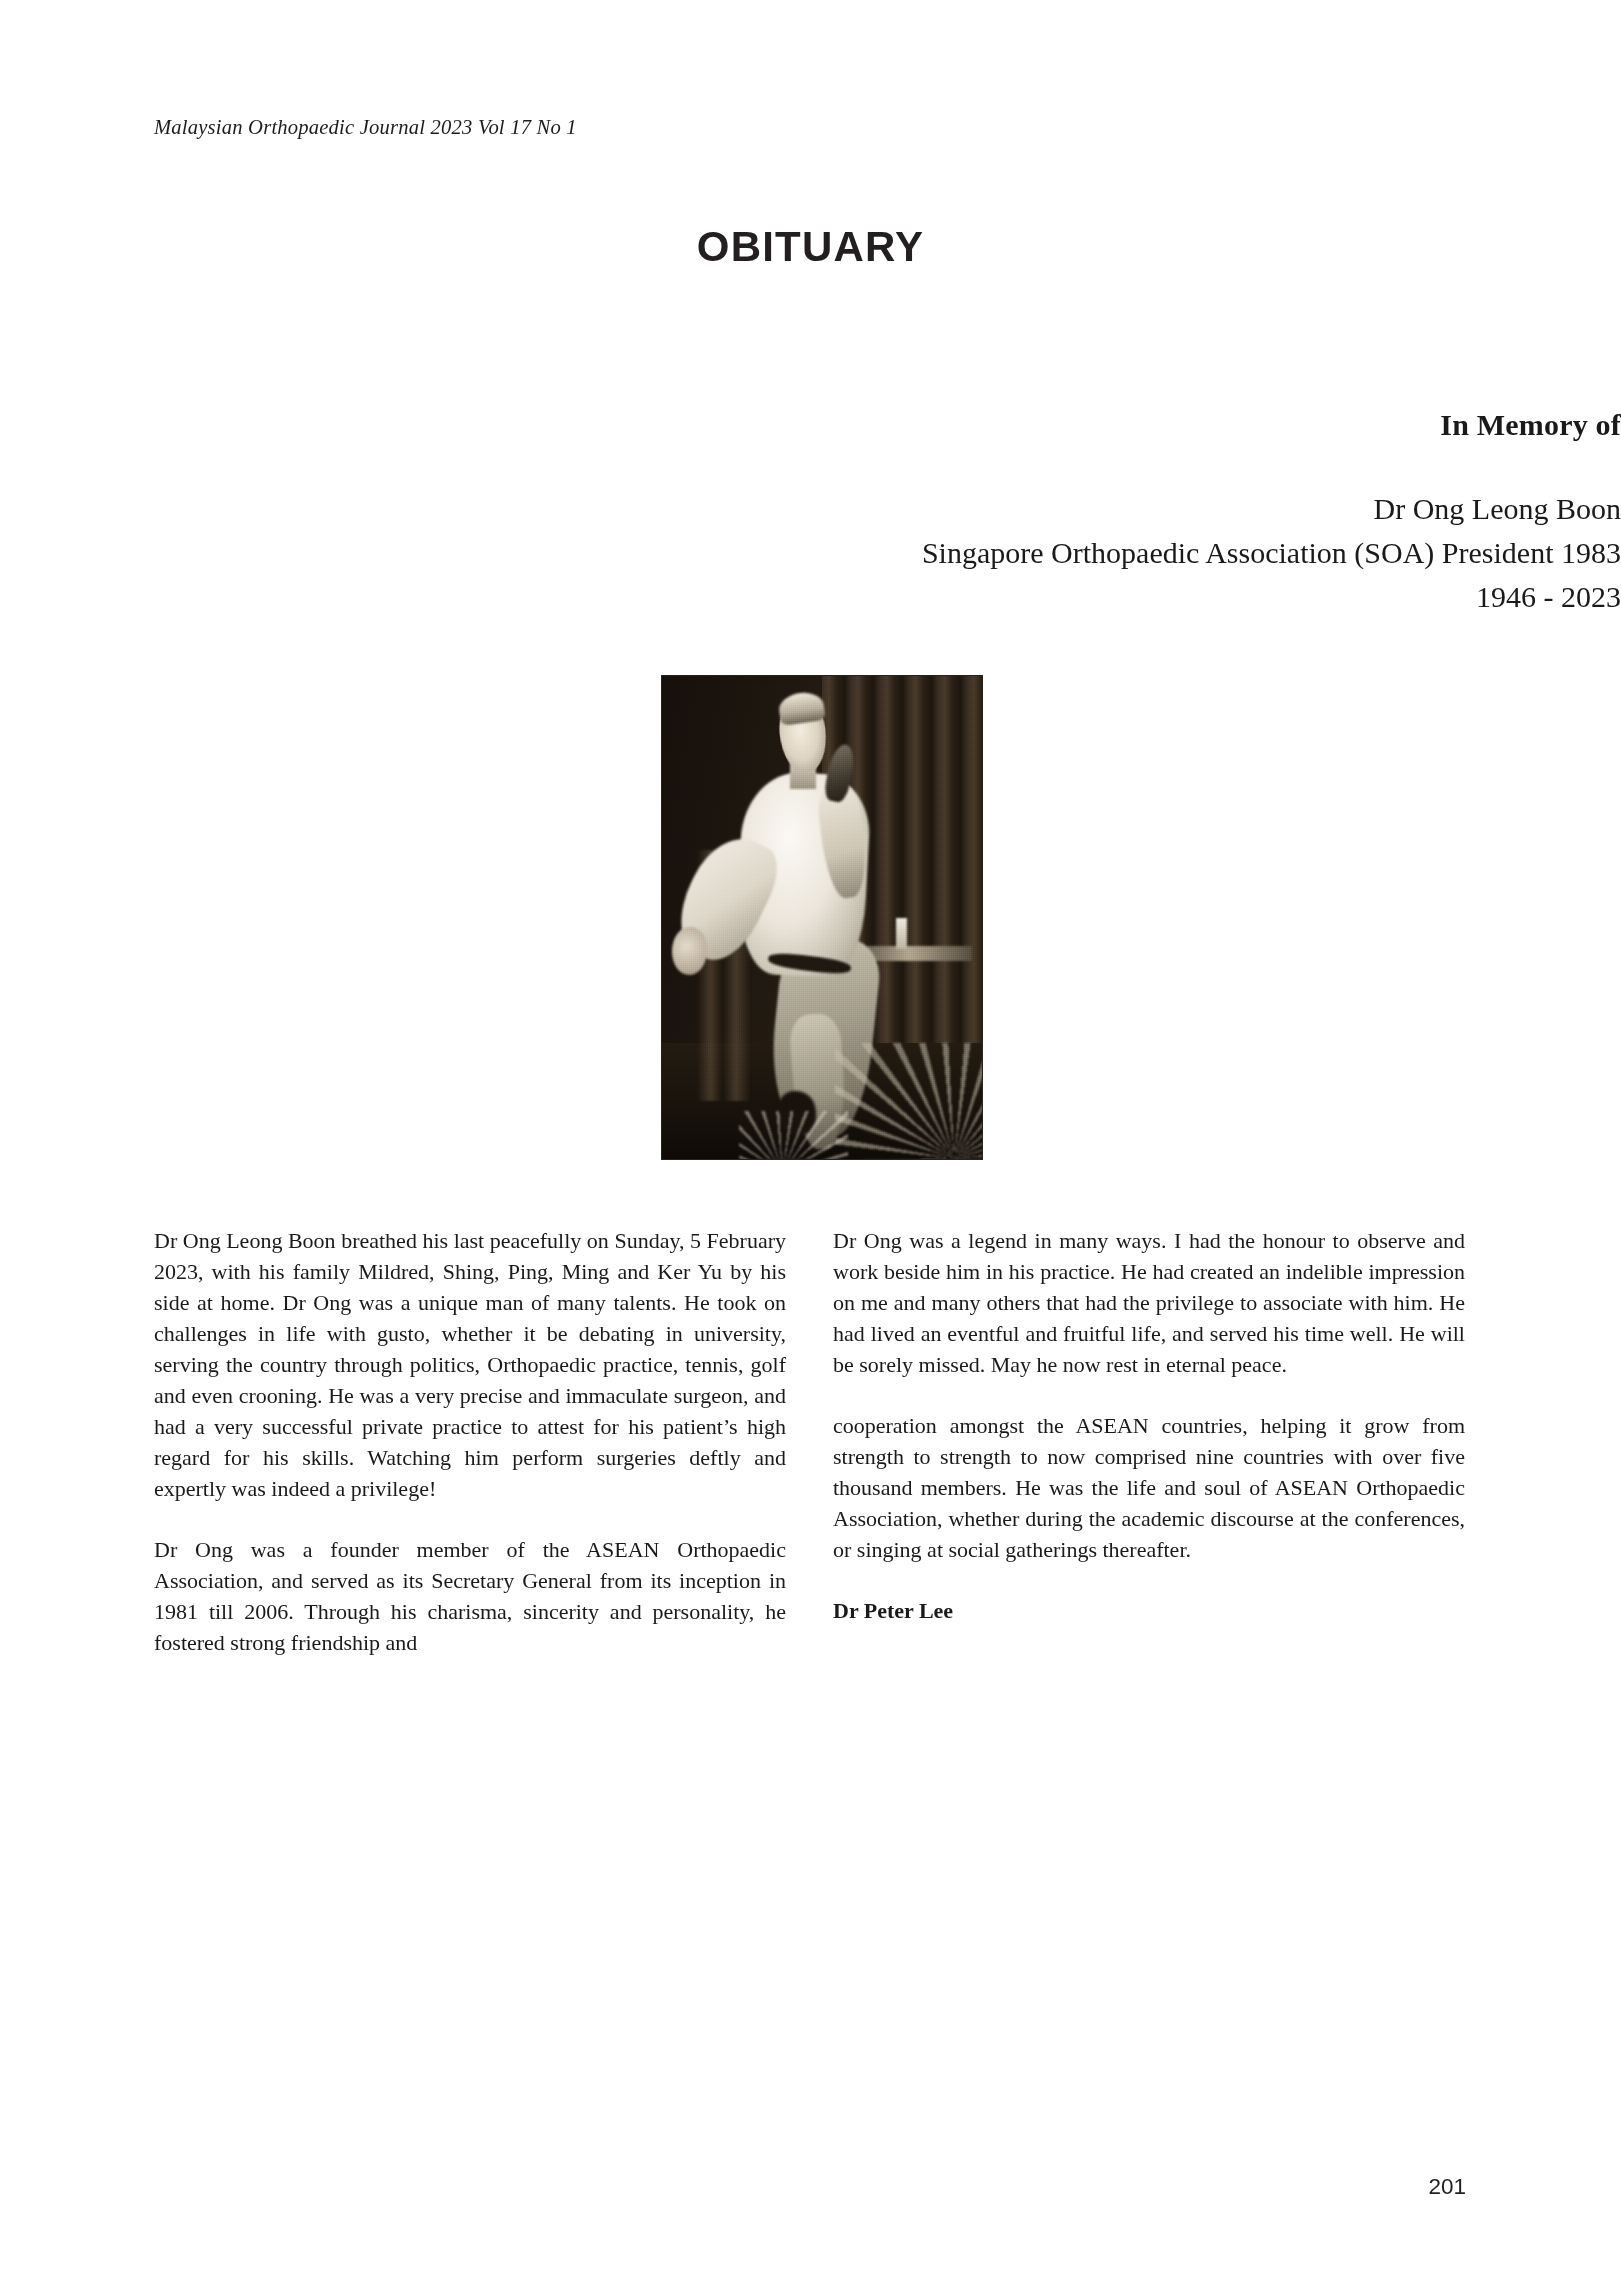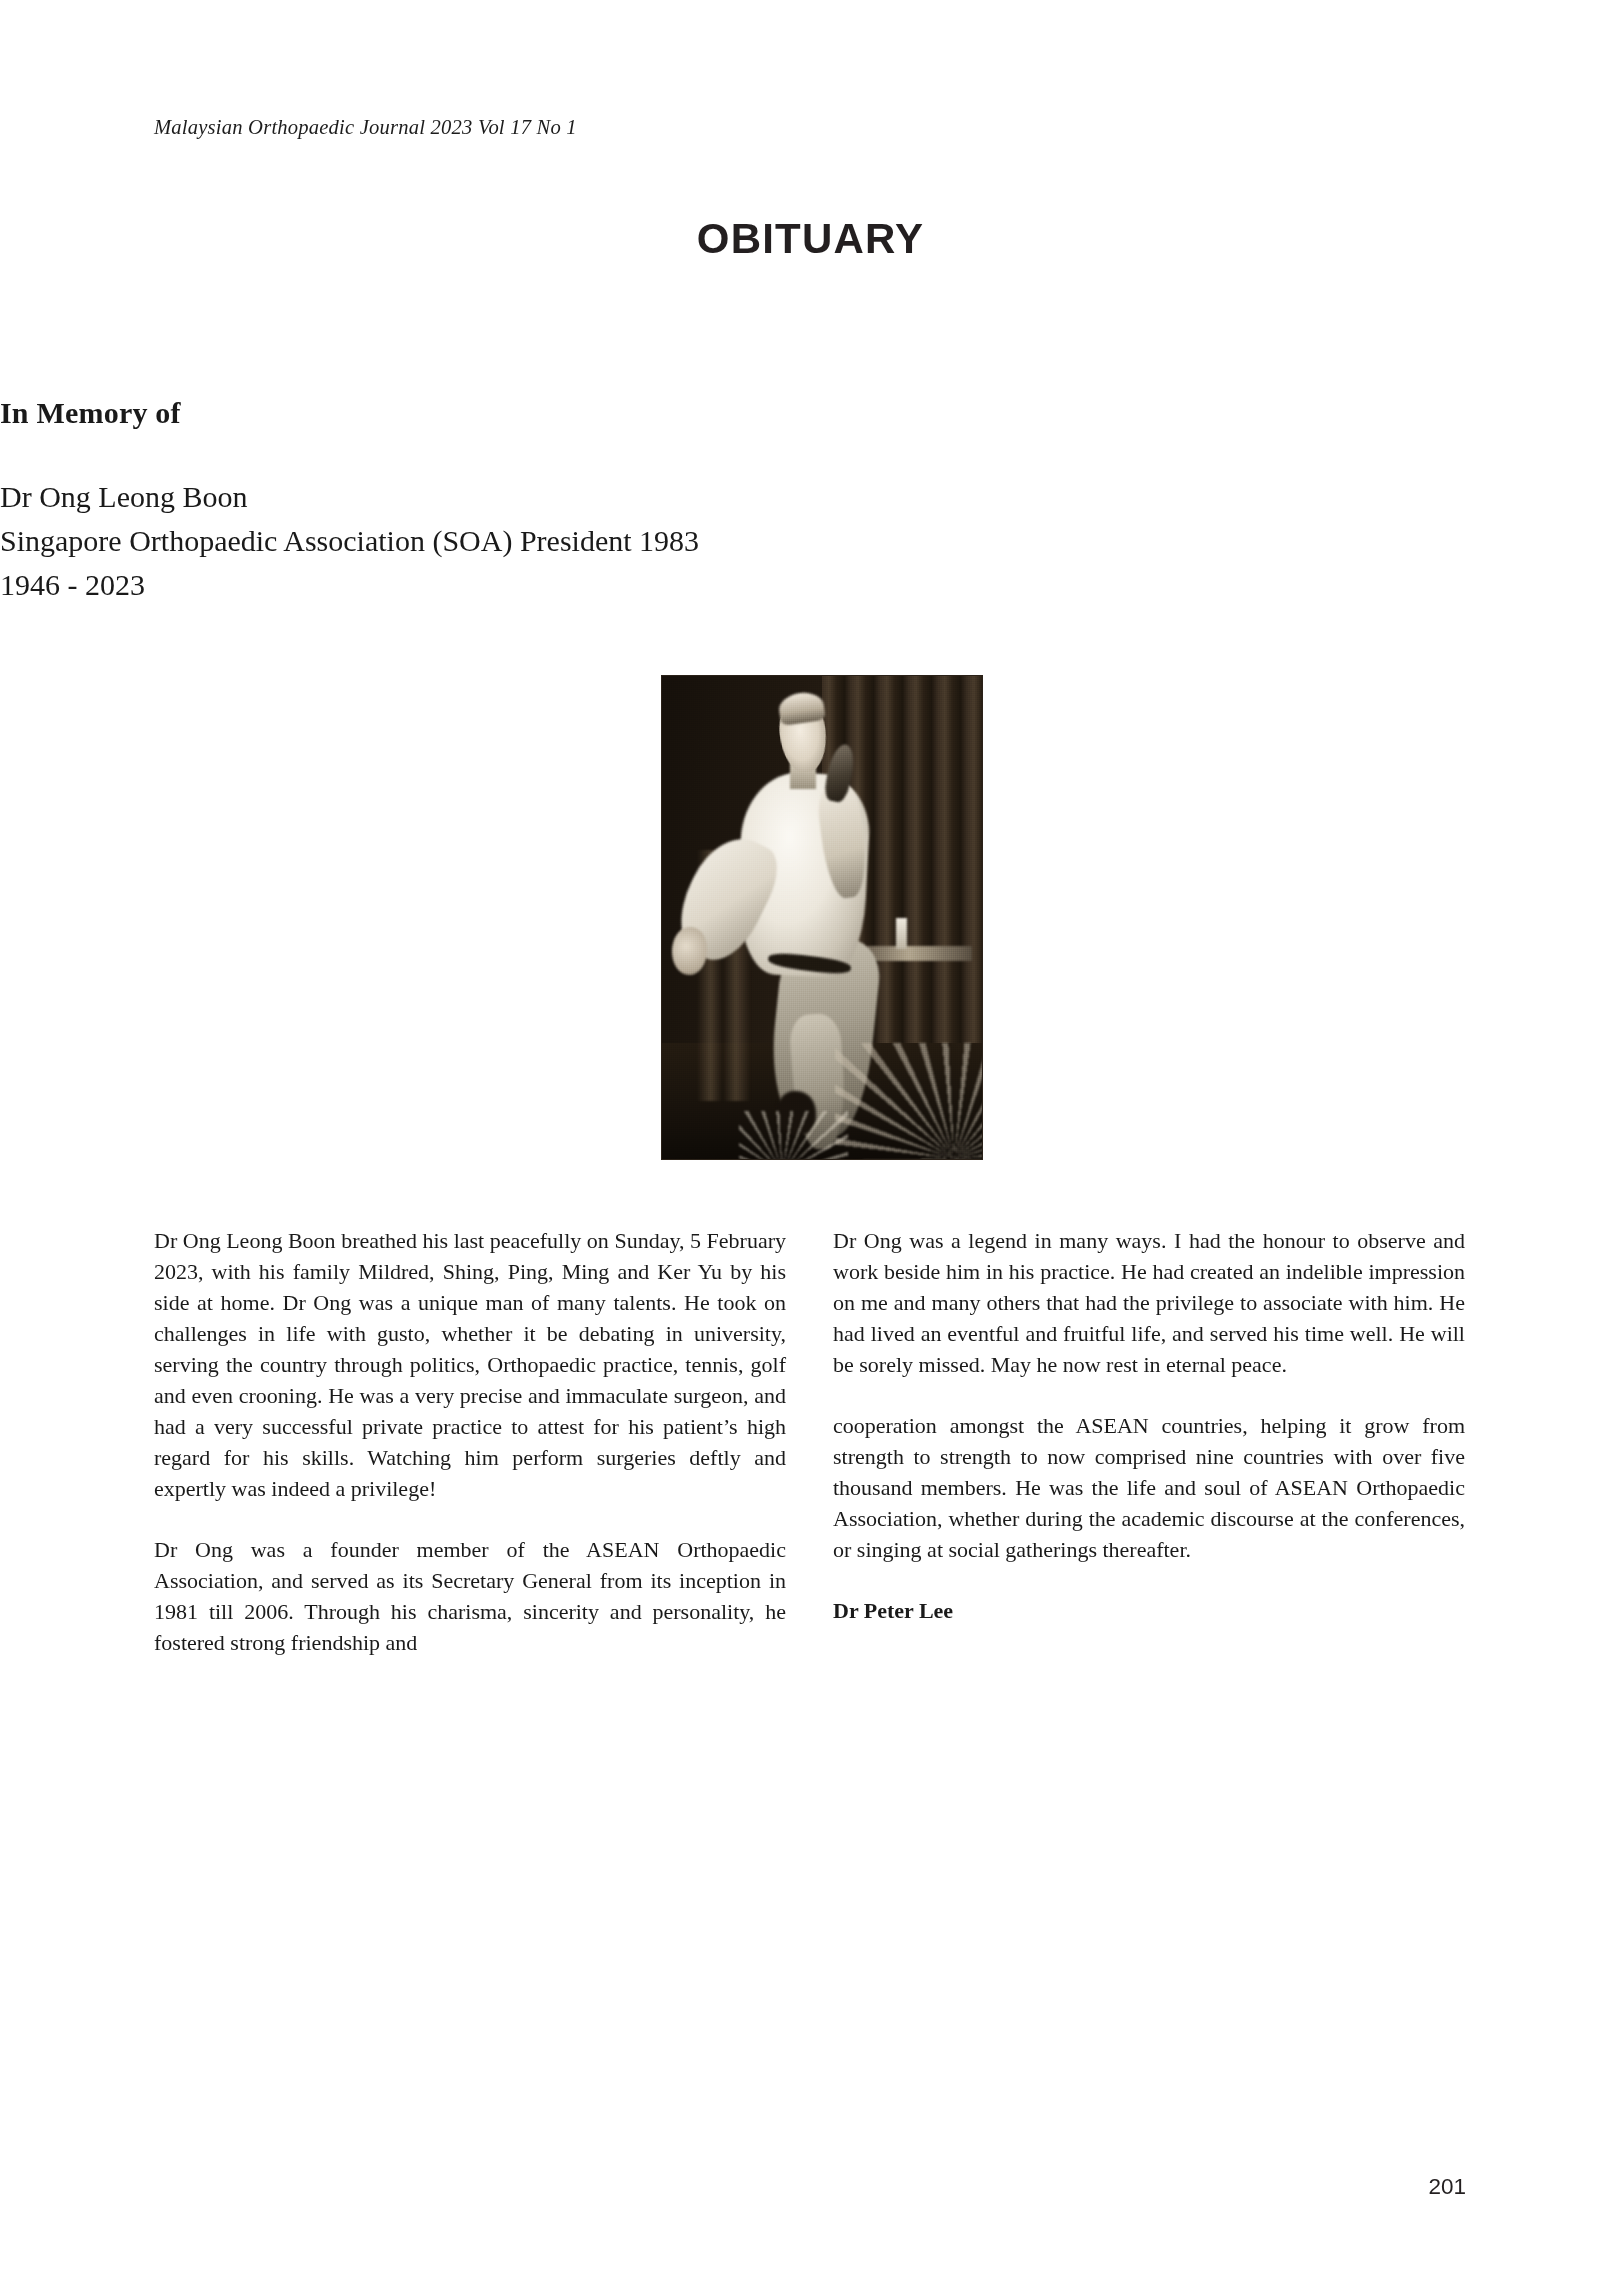--- a/index.html
+++ b/index.html
@@ -34,36 +34,36 @@
     letter-spacing: 0.2px;
     color: #1c1c1c;
     white-space: nowrap;
   }
 
   
   .doc-title {
     position: absolute;
     left: 0;
     right: 0;
-    top: 215px;
+    top: 223px;
     text-align: center;
     font-family: "Liberation Sans", "DejaVu Sans", sans-serif;
     font-weight: bold;
     font-size: 42px;
     letter-spacing: 1.2px;
     color: #231f20;
   }
 
   
   .memorial {
     position: absolute;
     left: 0;
     right: 0;
-    top: 396px;
-    text-align: left;
+    top: 408px;
+    text-align: right;
   }
   .memorial-lead {
     font-weight: bold;
     font-size: 30px;
     letter-spacing: 0.2px;
     color: #1a1a1a;
   }
   .memorial-names {
     margin-top: 45px;
     font-size: 30px;

